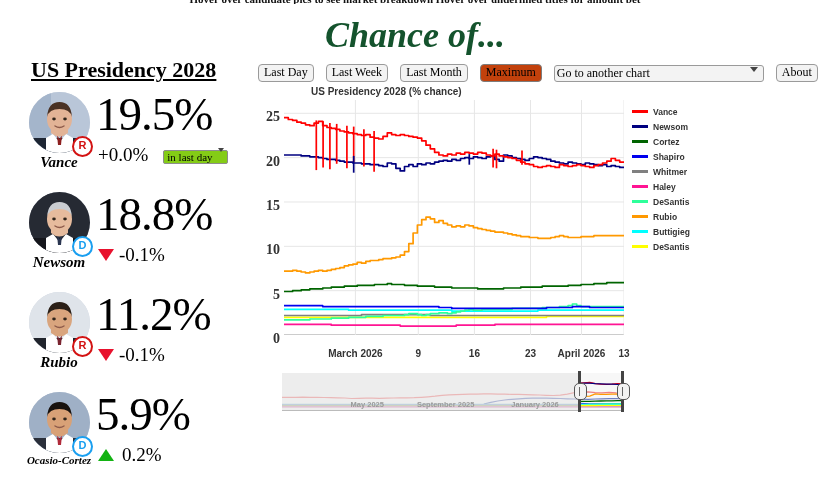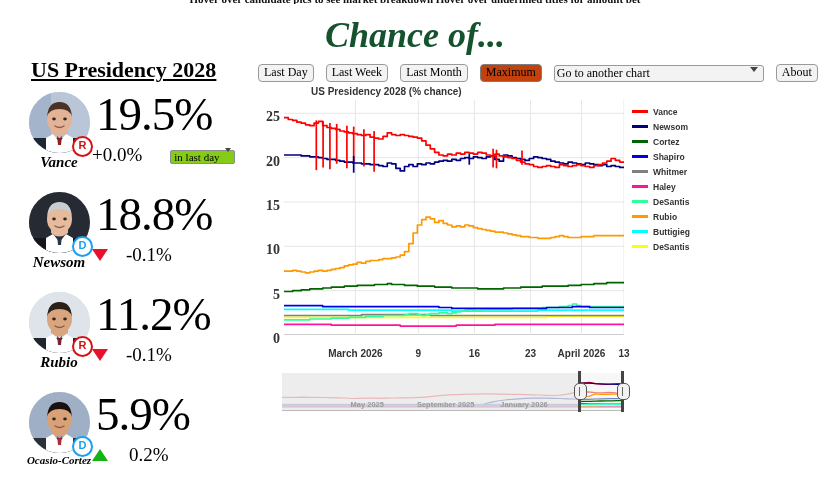--- a/index.html
+++ b/index.html
@@ -69,21 +69,21 @@
     font-family:"Liberation Serif",serif;font-style:italic;font-weight:bold;
     font-size:15px;color:#000;white-space:nowrap;
   }
   .cand-name.small{font-size:11px;}
   .pct{
     position:absolute;left:96px;top:-4px;
     font-family:"Liberation Serif",serif;font-size:47px;color:#000;
     letter-spacing:-1px;line-height:60px;white-space:nowrap;
   }
   .delta{
-    position:absolute;left:92px;top:56px;display:flex;align-items:center;gap:18px;
+    position:absolute;left:98px;top:56px;display:flex;align-items:center;gap:5px;
     font-family:"Liberation Serif",serif;font-size:19px;color:#000;white-space:nowrap;
   }
   .arrow{width:0;height:0;display:inline-block;}
   .arrow.down{border-left:8px solid transparent;border-right:8px solid transparent;border-top:12px solid #e8112d;}
   .arrow.up{border-left:8px solid transparent;border-right:8px solid transparent;border-bottom:12px solid #13b313;margin-right:3px;}
   .period-select{
     font-family:"Liberation Serif",serif;font-size:11px;color:#000;
     background:#84cc16;border:1px solid #8d8d8d;border-radius:2px;
     padding:0 14px 0 3px;height:14px;line-height:12px;margin-left:5px;cursor:pointer;
     -webkit-appearance:none;appearance:none;
@@ -374,21 +374,21 @@
         <path d="M296.7,31.0L302.2,31.0L307.8,31.1L313.3,31.1L318.8,31.1L324.4,31.1L329.9,31.1L335.5,31.1L341.0,31.1" fill="none" stroke="#0000ee" stroke-width="1.3"></path>
         <path d="M296.7,32.0L302.2,31.8L307.8,31.5L313.3,31.3L318.8,31.1L324.4,31.0L329.9,31.0L335.5,31.0L341.0,31.0" fill="none" stroke="#2eff9a" stroke-width="1.3"></path>
         <path d="M296.7,31.5L302.2,31.5L307.8,31.5L313.3,31.5L318.8,31.5L324.4,31.5L329.9,31.5L335.5,31.5L341.0,31.5" fill="none" stroke="#00ffff" stroke-width="1.3"></path>
         <path d="M296.7,32.5L302.2,32.5L307.8,32.5L313.3,32.5L318.8,32.4L324.4,32.4L329.9,32.4L335.5,32.4L341.0,32.4" fill="none" stroke="#ffff00" stroke-width="1.3"></path>
       </svg>
     </div>
   <div class="nav-mask" id="mask-left" style="left: 0px; width: 296.67px;"></div>
   <div id="nav-labels">
       <div class="nav-label" style="left: 85.25px;">May 2025</div>
       <div class="nav-label" style="left: 163.68px;">September 2025</div>
-      <div class="nav-label" style="left: 242px; text-align: right;">January 2026</div>
+      <div class="nav-label" style="left: 253px; text-align: right;">January 2026</div>
     </div>
   <div class="handle" id="handle-left" style="left: 295.67px;">
       <span class="grip"></span>
     </div>
   <div class="handle" id="handle-right" style="left: 339px;">
       <span class="grip"></span>
     </div>
 </div>
 
 </body></html>

